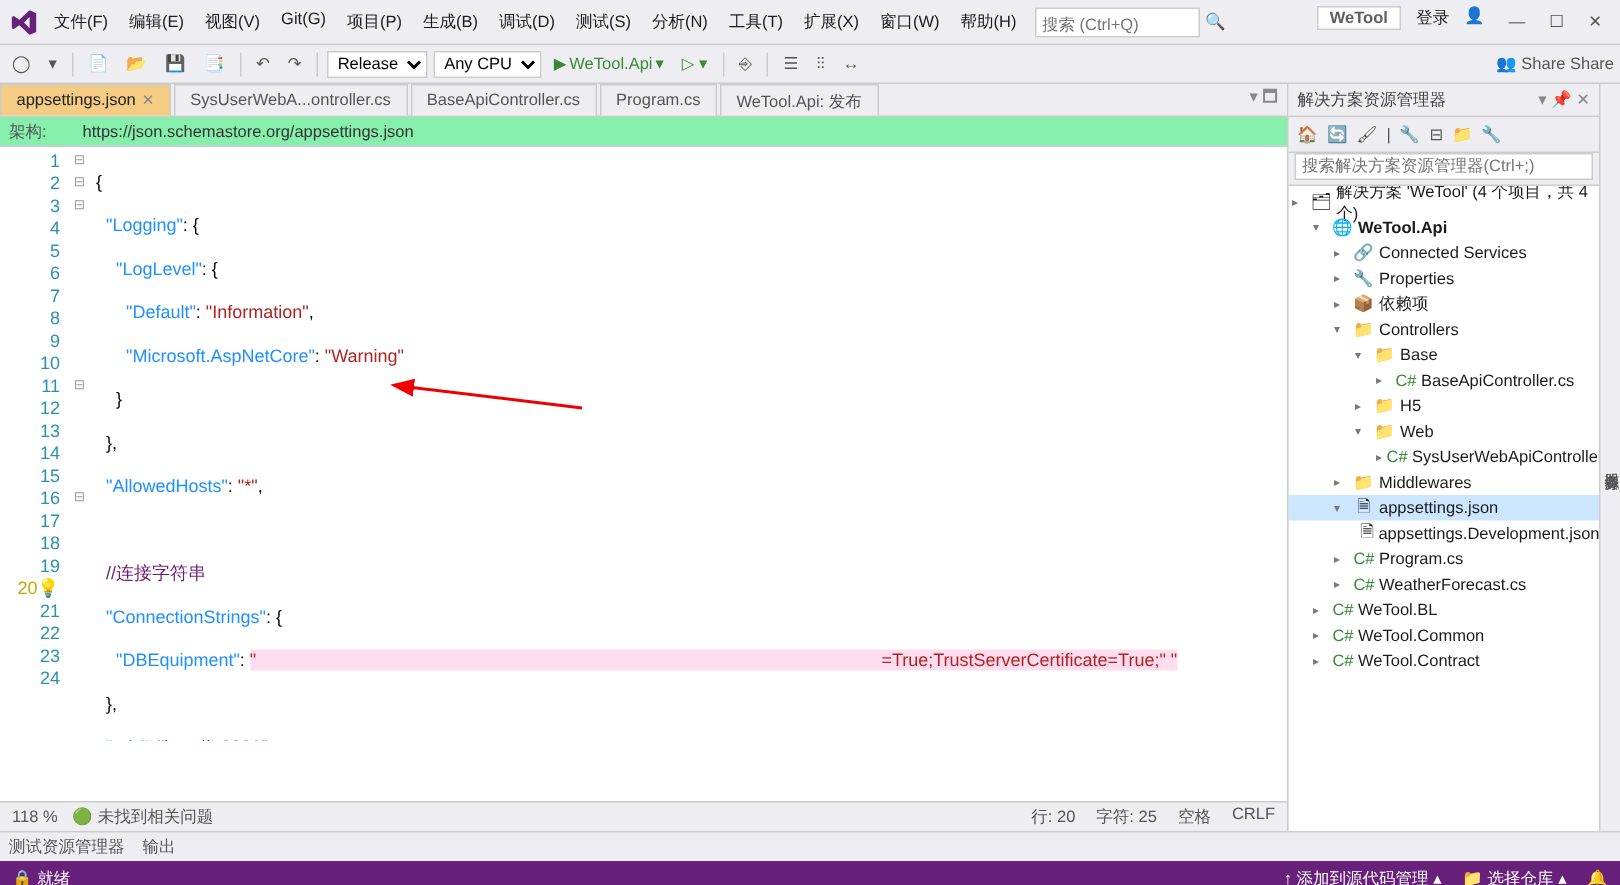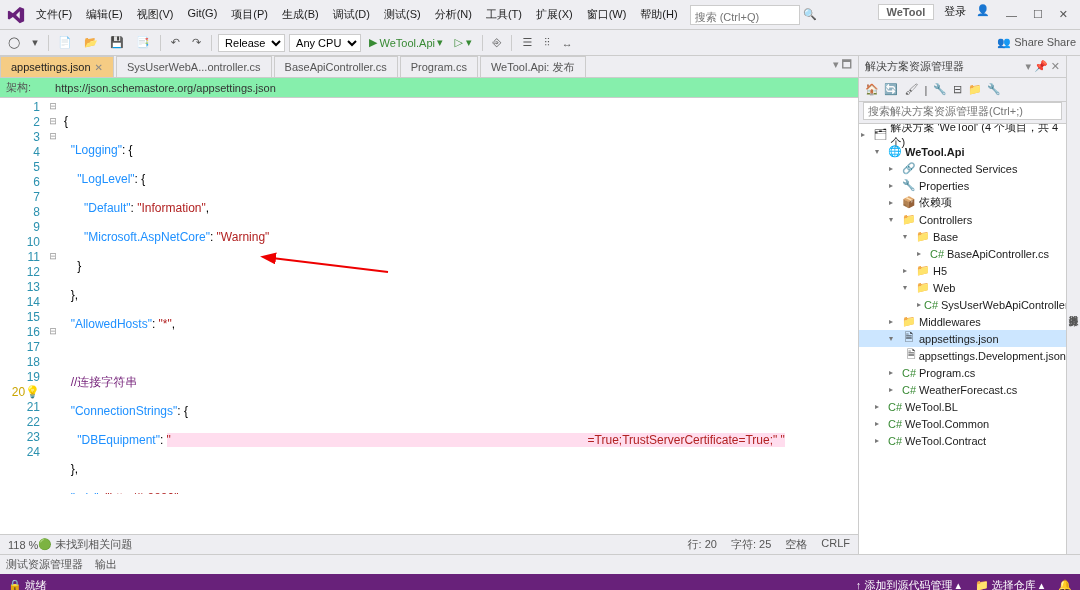--- a/index.html
+++ b/index.html
@@ -36,21 +36,21 @@
 .fold-col div { height: 15px; display: flex; align-items: center; justify-content: center; color: #999; font-size: 9px; }
 .code { flex: 1; padding: 2px 4px; white-space: pre; overflow: hidden; position: relative; }
 .code .line { height: 15px; line-height: 15px; }
 .punct { color: #000; }
 .key-blue { color: #1e90ff; }
 .str { color: #b22222; }
 .comment { color: #701a75; }
 .pink-bg { background: #fde; }
 .arrow { position: absolute; top: 142px; left: 175px; pointer-events: none; }
 .arrow svg { overflow: visible; }
-.status-ed { height: 20px; background: #eeeef2; border-top: 1px solid #ccc; display: flex; align-items: center; padding: 0 8px; color: #555; font-size: 11px; margin-top: 40px; }
+.status-ed { height: 20px; background: #eeeef2; border-top: 1px solid #ccc; display: flex; align-items: center; padding: 0 8px; gap: 10px; color: #555; font-size: 11px; margin-top: 40px; }
 .status-ed .right { margin-left: auto; display: flex; gap: 14px; }
 .right-panel { width: 208px; background: #eeeef2; border-left: 1px solid #ccc; display: flex; flex-direction: column; }
 .rp-title { height: 22px; background: #eeeef2; padding: 0 6px; display: flex; align-items: center; color: #444; font-size: 11px; border-bottom: 1px solid #ccc; }
 .rp-tools { height: 24px; border-bottom: 1px solid #ccc; display: flex; align-items: center; gap: 2px; padding: 0 4px; }
 .rp-tools span { color: #555; padding: 0 2px; }
 .rp-search { height: 22px; border-bottom: 1px solid #ccc; padding: 0 4px; display: flex; align-items: flex-start; }
 .rp-search input { border: 1px solid #ccc; width: 100%; height: 18px; font-size: 11px; padding: 0 4px; }
 .tree { flex: 1; background: #fff; overflow: auto; padding: 2px 0; }
 .tree-row { height: 17px; display: flex; align-items: center; gap: 3px; padding-left: 4px; font-size: 11px; }
 .tree-row.sel { background: #cce6ff; }

